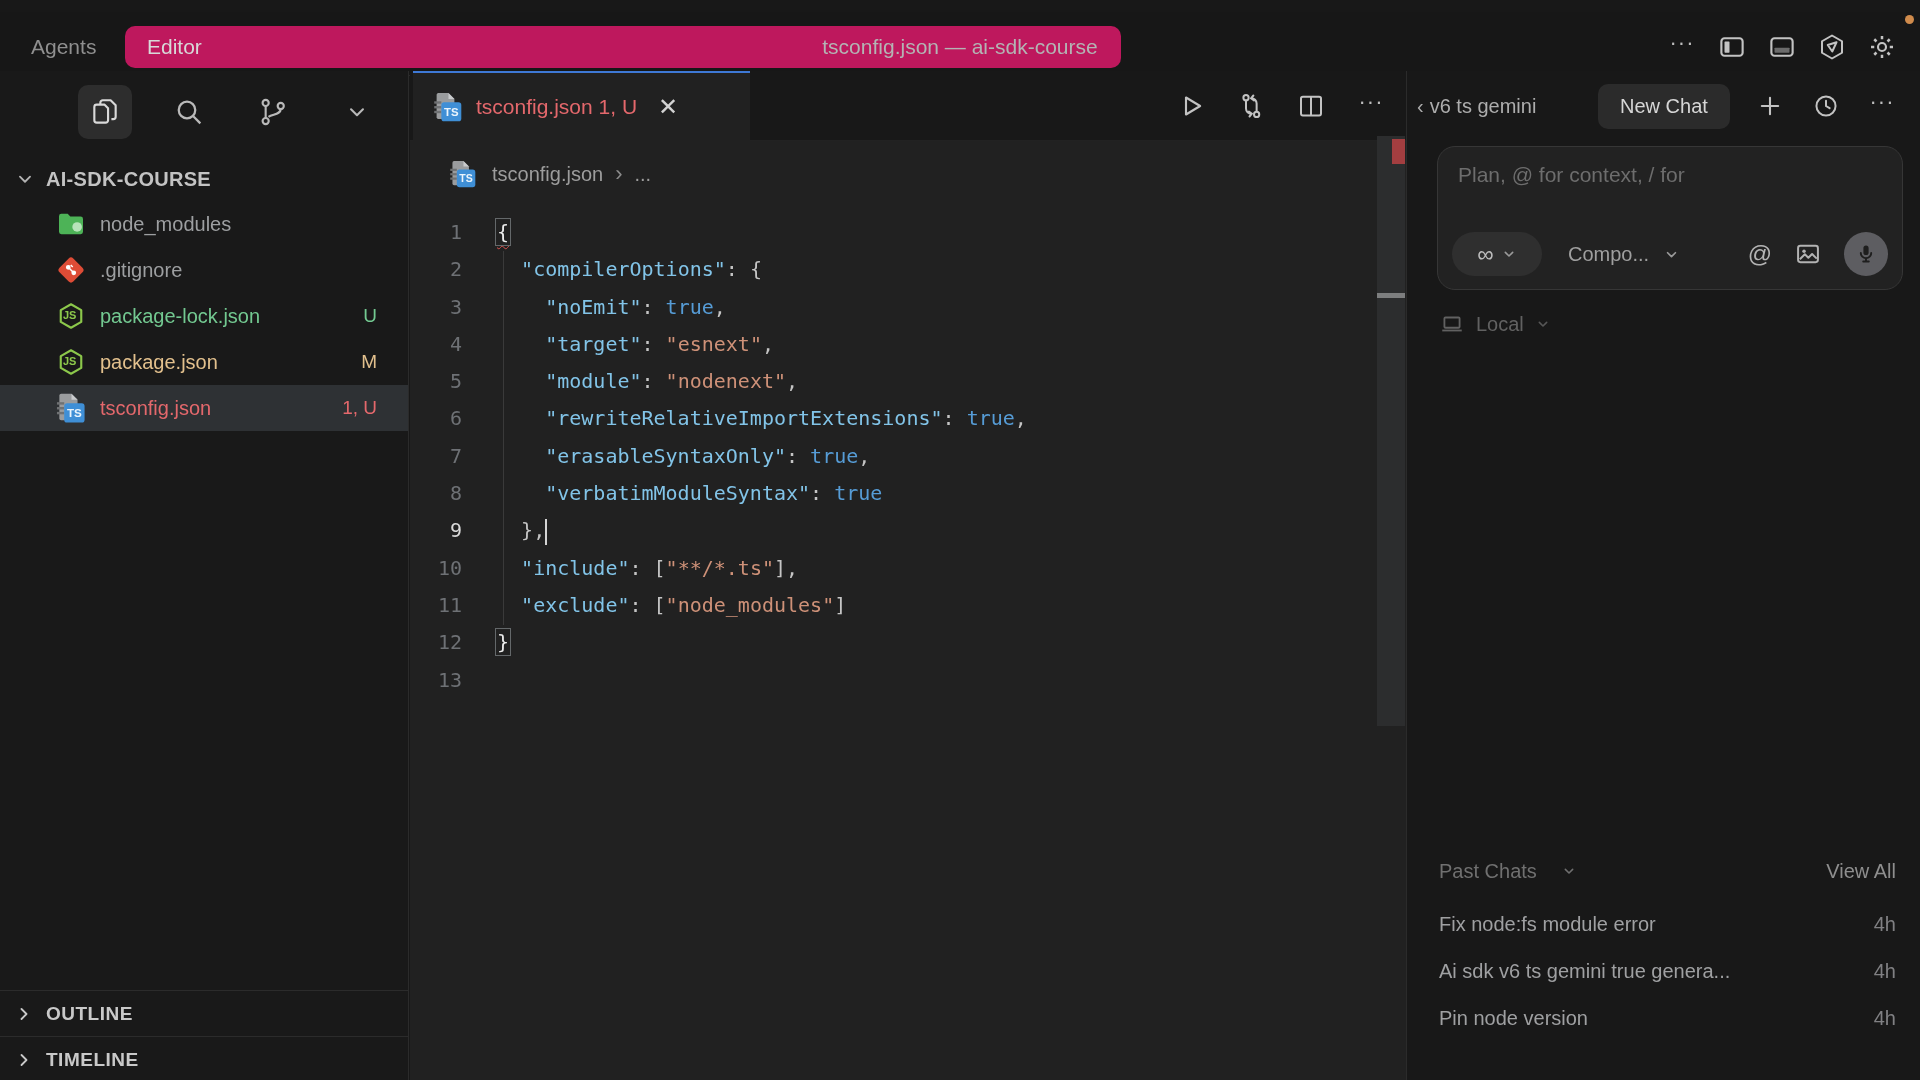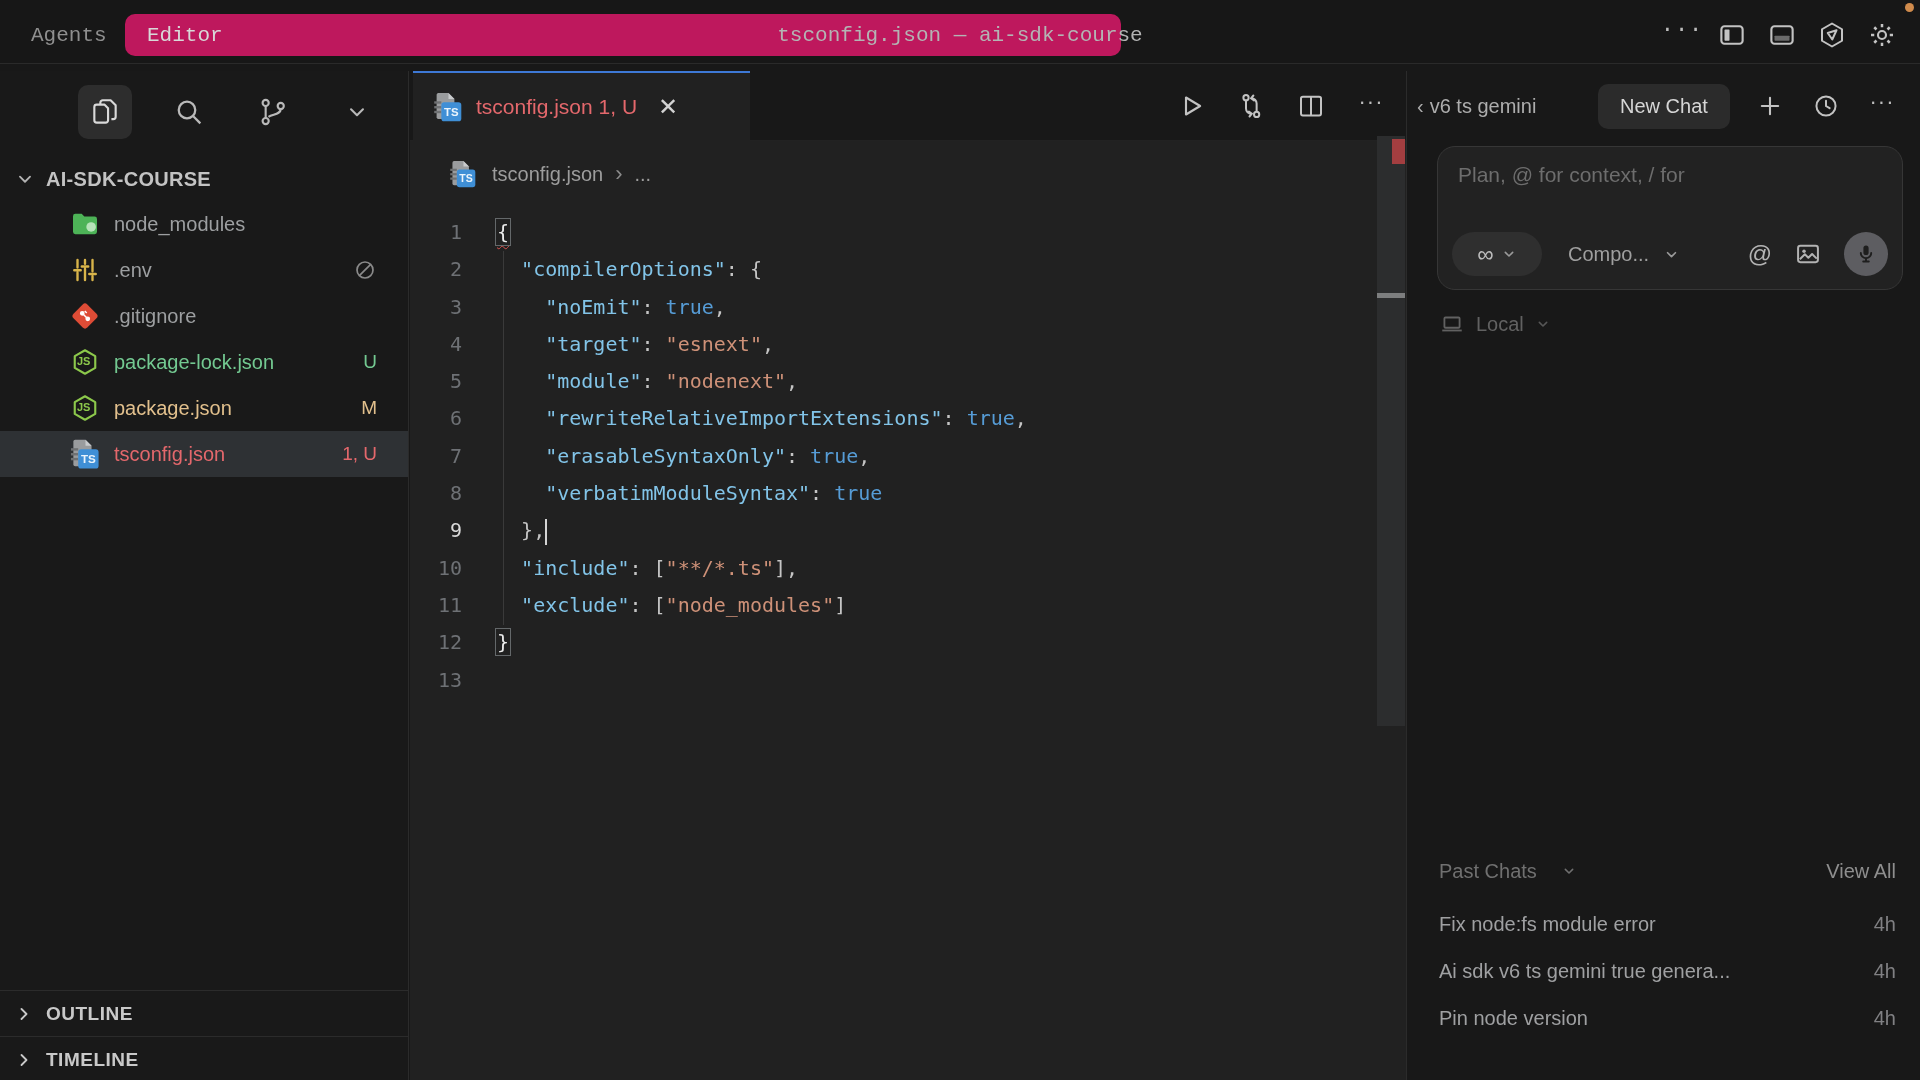--- a/index.html
+++ b/index.html
@@ -3,22 +3,22 @@
 <meta charset="utf-8">
 <style>
   * { margin:0; padding:0; box-sizing:border-box; }
   html,body { background:#000; }
   .screen {
     position:relative; width:1920px; height:1080px; overflow:hidden;
     background:#181818; font-family:"Liberation Sans", sans-serif;
     color:#c9c9c9; -webkit-font-smoothing:antialiased;
   }
   
-  .titlebar { position:absolute; left:0; top:0; width:1920px; height:64px;
-    background:#171717; border-bottom:1px solid #2a2a2a;font-family:Liberation Mono, monospace; }
+  .titlebar { position:absolute; left:0; top:12px; width:1920px; height:64px;
+    background:#171717; border-bottom:1px solid #2a2a2a; }
   .tb-tab { position:absolute; top:0; height:70px; display:flex; align-items:center;
     font-size:21px; color:#8f8f8f; }
   .tb-tab.agents { left:31px; }
   .tb-tab.editor { left:125px; top:14px; height:42px; padding:0 22px; background:#be185d;
     border-radius:10px; color:#d8d8d8; }
   .tb-title { position:absolute; left:0; right:0; top:0; height:70px; display:flex;
     align-items:center; justify-content:center; font-size:21px; color:#b4b4b4; }
   .tb-icons { position:absolute; right:20px; top:0; height:70px; display:flex;
     align-items:center; gap:14px; color:#bdbdbd; }
   .tb-icons .icon-btn { width:36px; height:36px; display:flex; align-items:center; justify-content:center; }
@@ -35,21 +35,21 @@
   .activity { position:absolute; left:0; top:10px; width:100%; height:62px; display:flex;
     align-items:center; gap:30px; padding-left:78px; color:#b9b9b9; }
   .act-btn { width:54px; height:54px; display:flex; align-items:center; justify-content:center;
     border-radius:10px; }
   .act-btn.active { background:#2d2d2d; color:#d9d9d9; }
   
   .tree { position:absolute; left:0; top:86px; width:100%; }
   .tree-root { height:44px; display:flex; align-items:center; gap:10px; padding-left:14px;
     font-weight:bold; font-size:20px; color:#c3c3c3; letter-spacing:.3px; }
   .tree-item { height:46px; display:flex; align-items:center; position:relative;
-    font-size:20px; padding-left:38px; }
+    font-size:20px; padding-left:24px; }
   .tree-item.selected { background:#2e3134; }
   .tree-chevron { position:absolute; left:40px; width:0; display:flex; color:#a9a9a9; }
   .tree-icon { width:34px; height:34px; margin-left:30px; margin-right:12px; position:relative;
     display:flex; align-items:center; justify-content:center; flex:none; }
   .tree-item .label { flex:1; white-space:nowrap; overflow:hidden; }
   .tree-badge { position:absolute; right:31px; font-size:19px; }
   
   .sb-section { position:absolute; left:0; width:100%; height:46px; border-top:1px solid #2b2b2b;
     display:flex; align-items:center; gap:12px; padding-left:14px; font-weight:bold;
     font-size:19px; color:#c9c9c9; letter-spacing:.5px; }
@@ -223,35 +223,20 @@
                 <path fill="#4db357" d="M3 6.2A1.8 1.8 0 0 1 4.8 4.4h4.7l2 2h7.7A1.8 1.8 0 0 1 21 8.2v9.6a1.8 1.8 0 0 1-1.8 1.8H4.8A1.8 1.8 0 0 1 3 17.8z"></path>
                 <circle cx="16.6" cy="14.2" r="3.6" fill="#b7e3b9"></circle>
               </svg>
             </span>
             <span class="label" style="color: rgb(157, 159, 161);">node_modules</span>
             <span class="tree-badge"></span>
           </div>
           <div class="tree-item">
             <span class="tree-chevron"></span>
             <span class="tree-icon">
-              <svg class="i" width="30" height="30" viewBox="0 0 24 24" fill="none" stroke="#d8b44a" stroke-width="1.9" stroke-linecap="round">
-                <path d="M6 4v6M6 14v6M3.4 12.2h5.2M12 4v3M12 11v9M9.4 9.2h5.2M18 4v9M18 17v3M15.4 15.2h5.2"></path>
-              </svg>
-            </span>
-            <span class="label" style="color: rgb(157, 159, 161);">.env</span>
-            <span class="tree-badge">
-              <svg class="i" width="24" height="24" viewBox="0 0 24 24" fill="none" stroke="#8a8a8a" stroke-width="1.7">
-                <circle cx="12" cy="12" r="8"></circle>
-                <path d="M6.6 17.4L17.4 6.6"></path>
-              </svg>
-            </span>
-          </div>
-          <div class="tree-item">
-            <span class="tree-chevron"></span>
-            <span class="tree-icon">
               <svg class="i" width="30" height="30" viewBox="0 0 24 24">
                 <rect x="4.2" y="4.2" width="15.6" height="15.6" rx="2.6" transform="rotate(45 12 12)" fill="#de4c36"></rect>
                 <g stroke="#fff" stroke-width="1.2" fill="#fff">
                   <circle cx="9.8" cy="9.8" r="1.3"></circle>
                   <circle cx="14.2" cy="14.2" r="1.3"></circle>
                   <path d="M10.6 10.6l3 3" fill="none"></path>
                   <path d="M11.8 8l1.6 1.6" fill="none"></path>
                 </g>
               </svg>
             </span>

